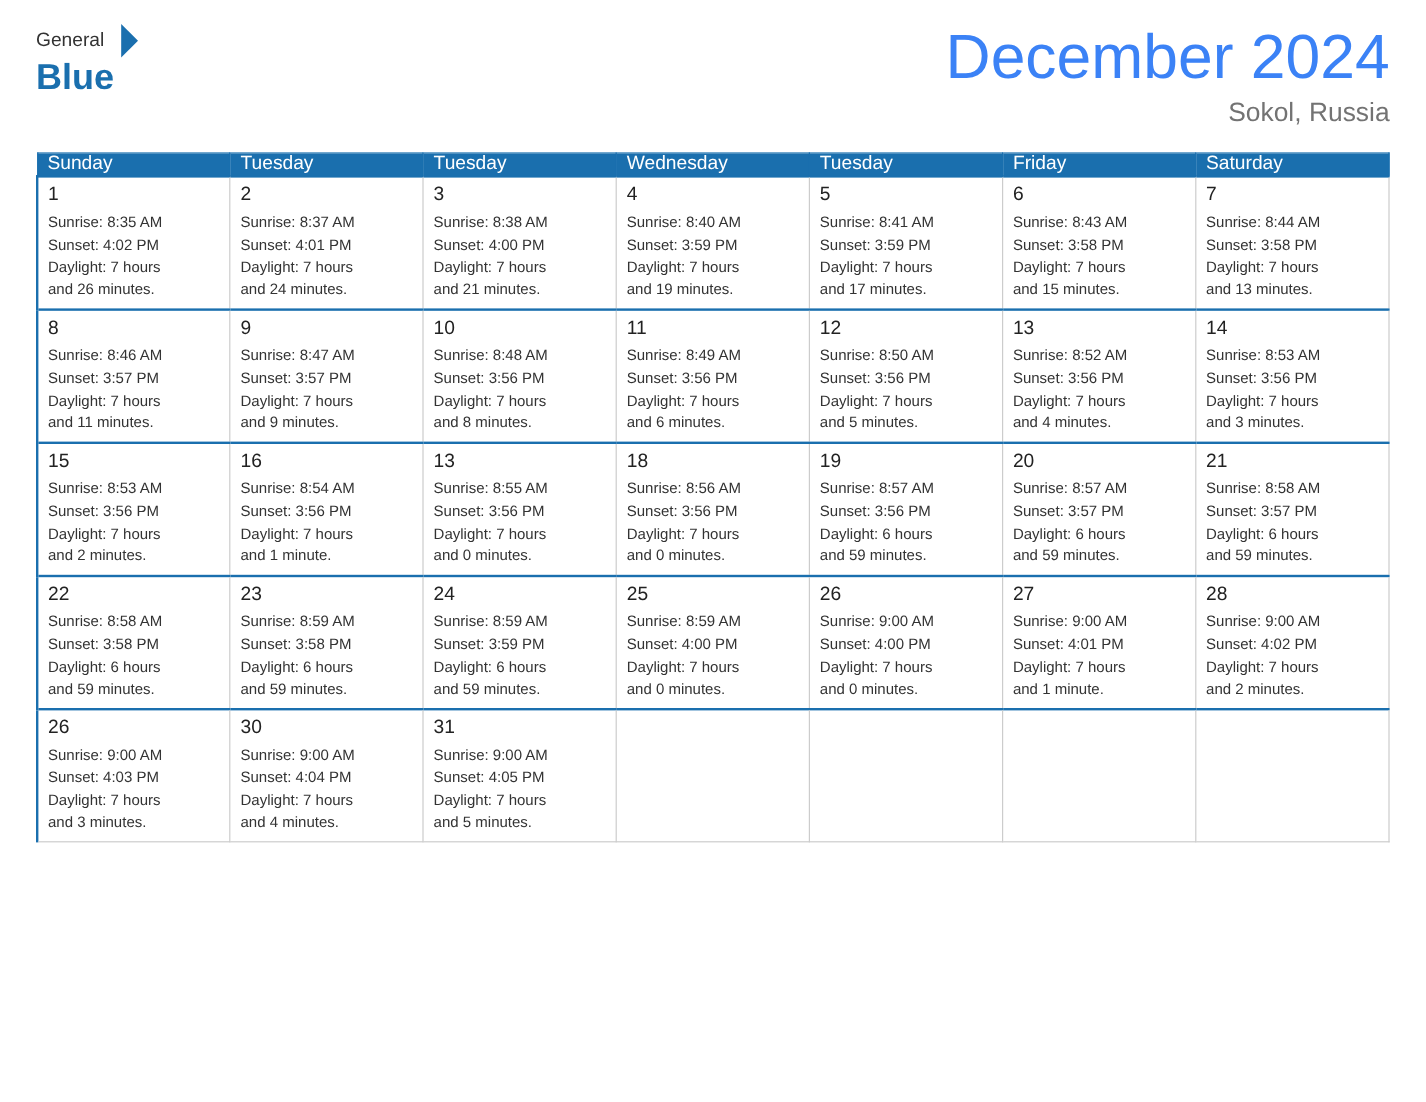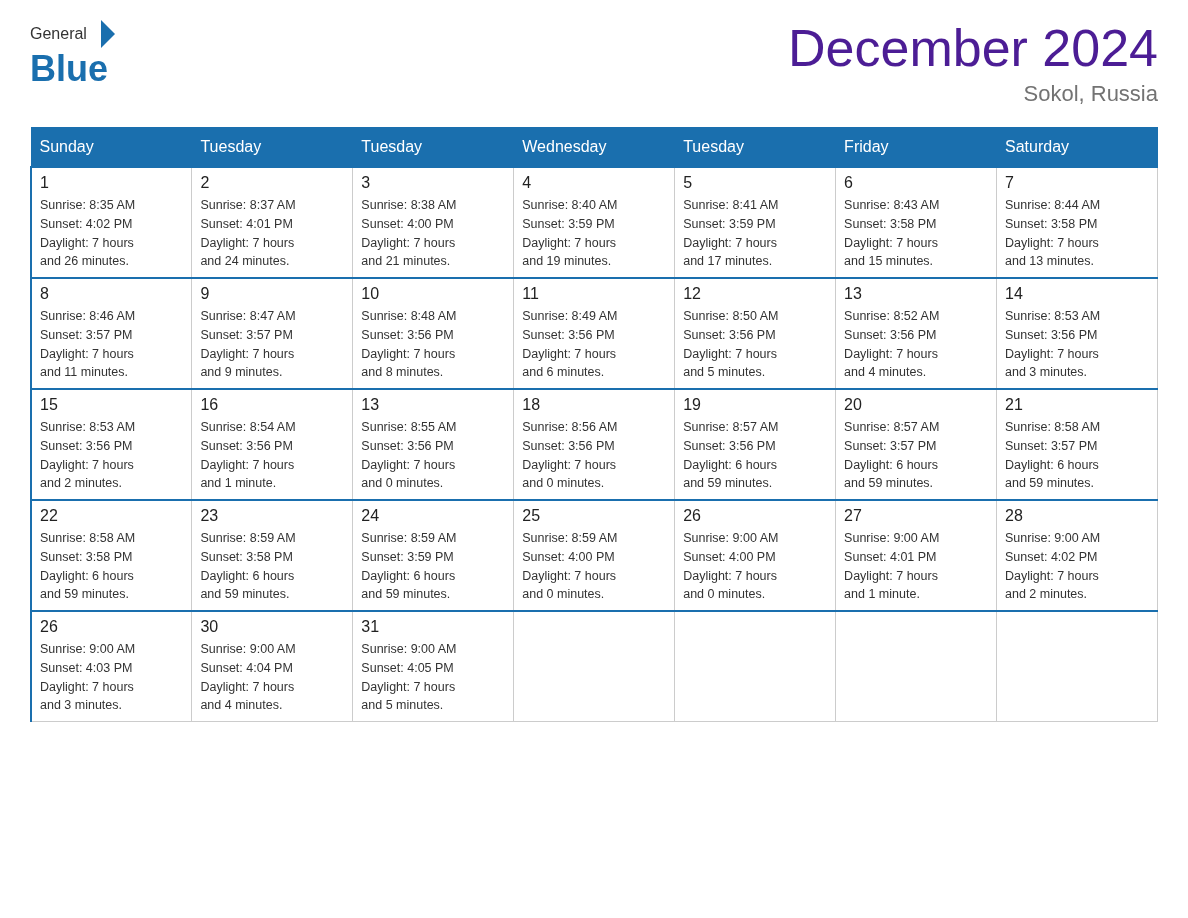--- a/index.html
+++ b/index.html
@@ -27,46 +27,46 @@
       width: 0;
       height: 0;
       border-left: 14px solid #1a6fae;
       border-top: 14px solid transparent;
       border-bottom: 14px solid transparent;
       margin: 0 2px;
       vertical-align: middle;
     }
     .logo-blue {
       color: #1a6fae;
-      font-size: 36px;
+      font-size: 30px;
       font-weight: bold;
     }
     .title-area {
       text-align: right;
     }
     .month-title {
       font-size: 52px;
       font-weight: 300;
-      color: #4c1d95;
+      color: #3b82f6;
       line-height: 1.1;
     }
     .location {
       font-size: 22px;
       color: #737373;
       margin-top: 4px;
     }
     table {
       width: 100%;
       border-collapse: collapse;
       table-layout: fixed;
     }
     th {
       background-color: #1a6fae;
       color: #fff;
-      padding: 10px 8px;
+      padding: 0 8px;
       text-align: left;
       font-size: 16px;
       font-weight: normal;
       border: 1px solid #1a6fae;
     }
     td {
       vertical-align: top;
       padding: 6px 8px;
       border: 1px solid #ccc;
       font-size: 13px;

